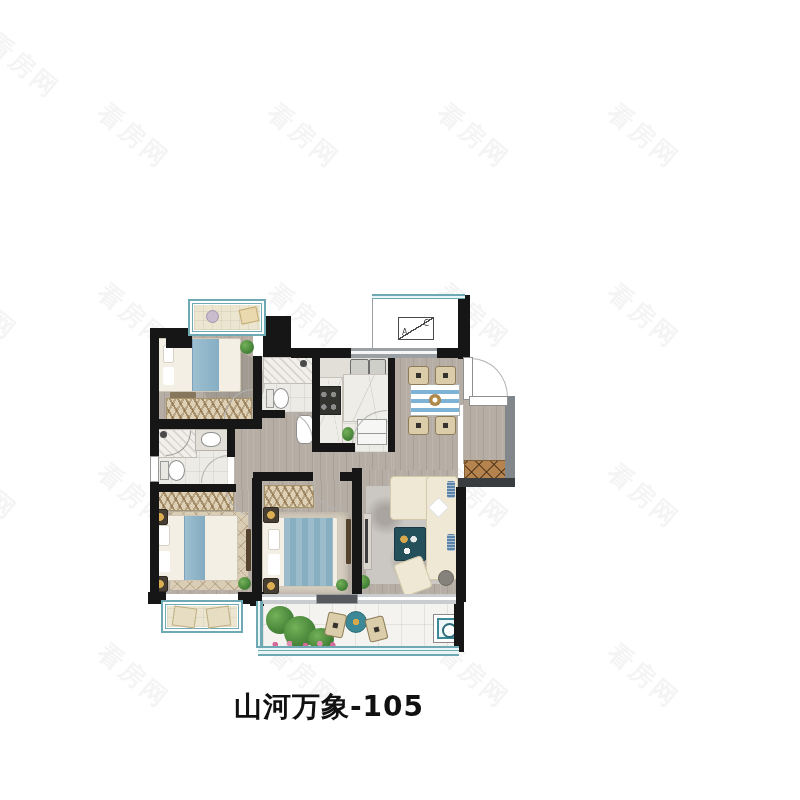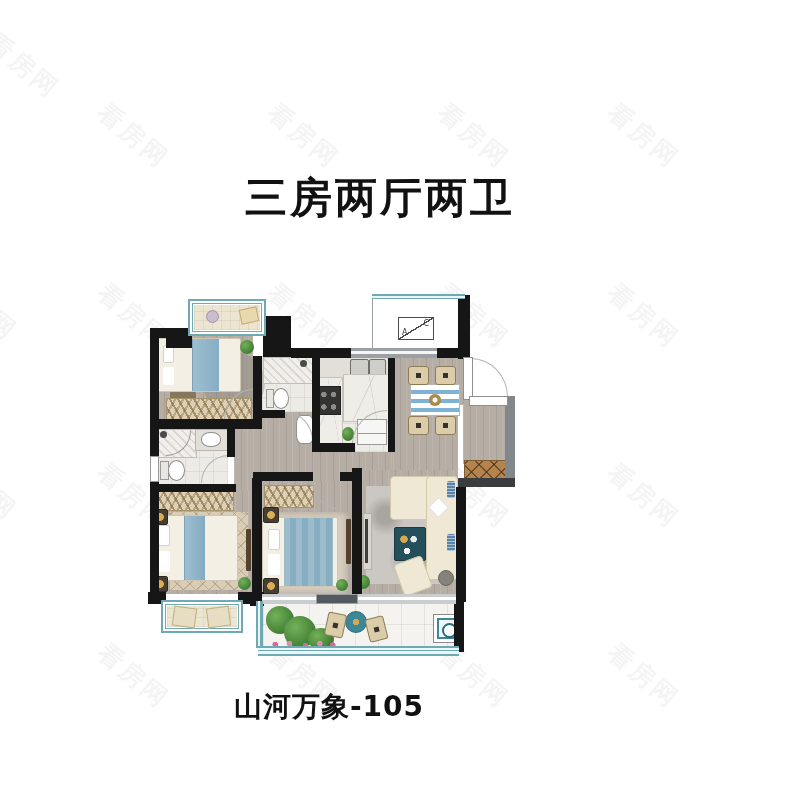--- a/index.html
+++ b/index.html
@@ -119,21 +119,20 @@
   <span class="wm" style="left:-40px;top:448px">看房网</span>
   <span class="wm" style="left:112px;top:456px">看房网</span>
   <span class="wm" style="left:282px;top:456px">看房网</span>
   <span class="wm" style="left:452px;top:456px">看房网</span>
   <span class="wm" style="left:622px;top:456px">看房网</span>
   <span class="wm" style="left:112px;top:636px">看房网</span>
   <span class="wm" style="left:282px;top:636px">看房网</span>
   <span class="wm" style="left:452px;top:636px">看房网</span>
   <span class="wm" style="left:622px;top:636px">看房网</span>
 
-  <div class="title">三房两厅两卫</div>
   <div class="caption">山河万象-105</div>
 
   <div class="wood" style="left:157px;top:335px;width:96px;height:86px"></div>
   <div class="tile" style="left:157px;top:428px;width:71px;height:58px"></div>
   <div class="wood" style="left:157px;top:490px;width:96px;height:104px"></div>
   <div class="wood" style="left:262px;top:479px;width:91px;height:116px"></div>
   <div class="wood" style="left:253px;top:408px;width:60px;height:73px"></div>
   <div class="wood" style="left:313px;top:452px;width:81px;height:29px"></div>
   <div class="wood" style="left:393px;top:357px;width:65px;height:124px"></div>
   <div class="wood" style="left:456px;top:357px;width:14px;height:48px"></div>

